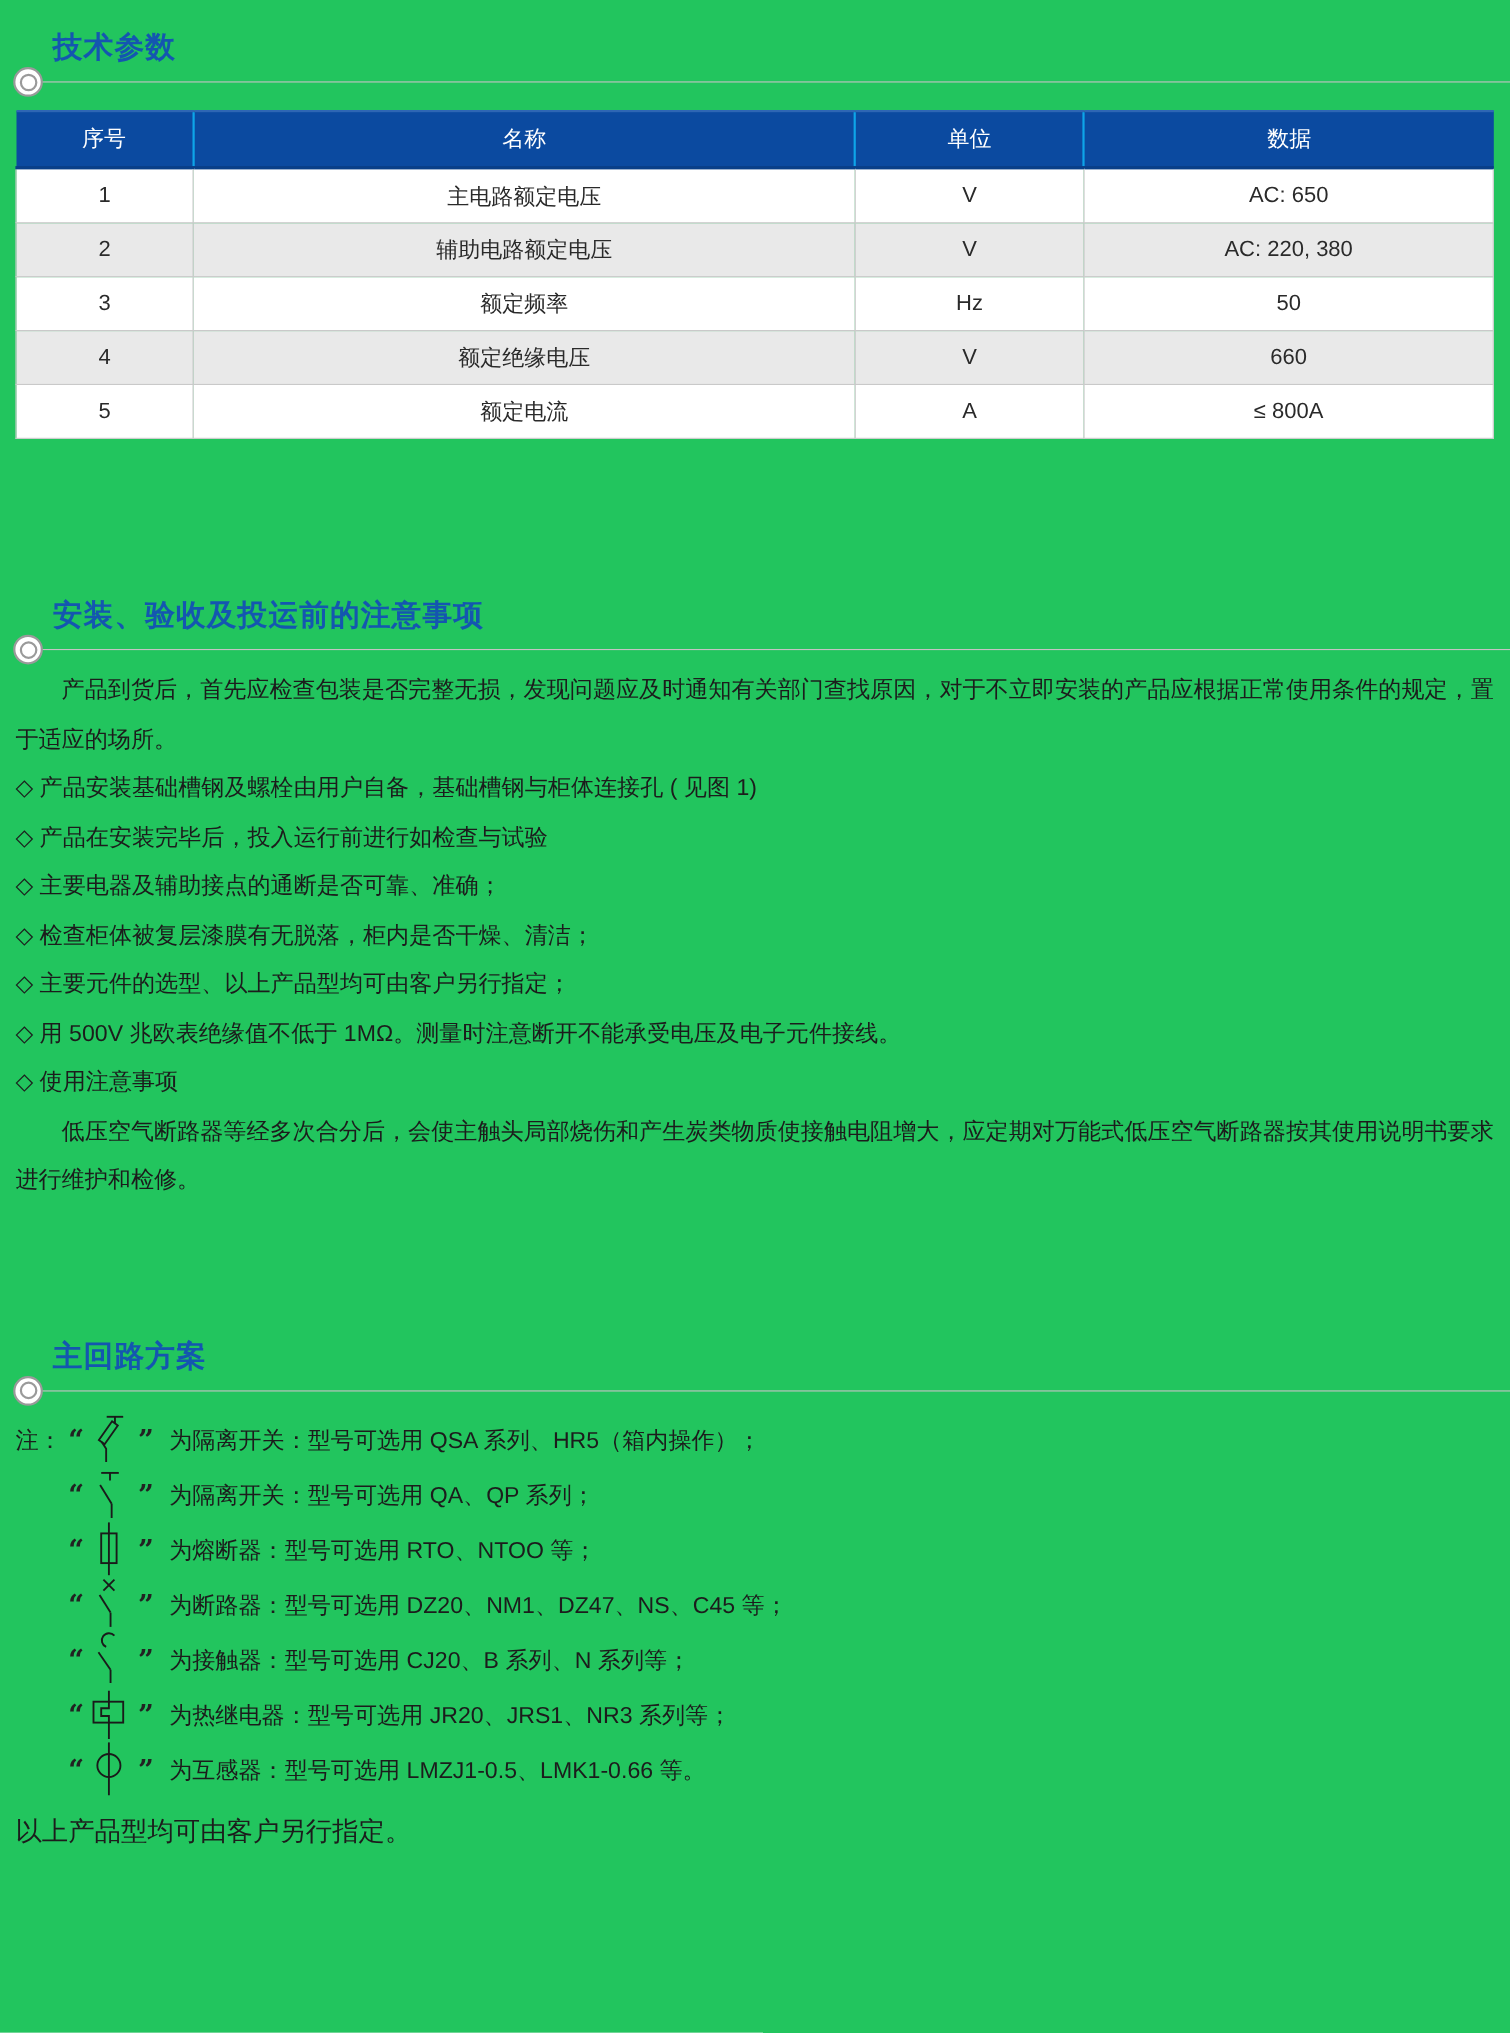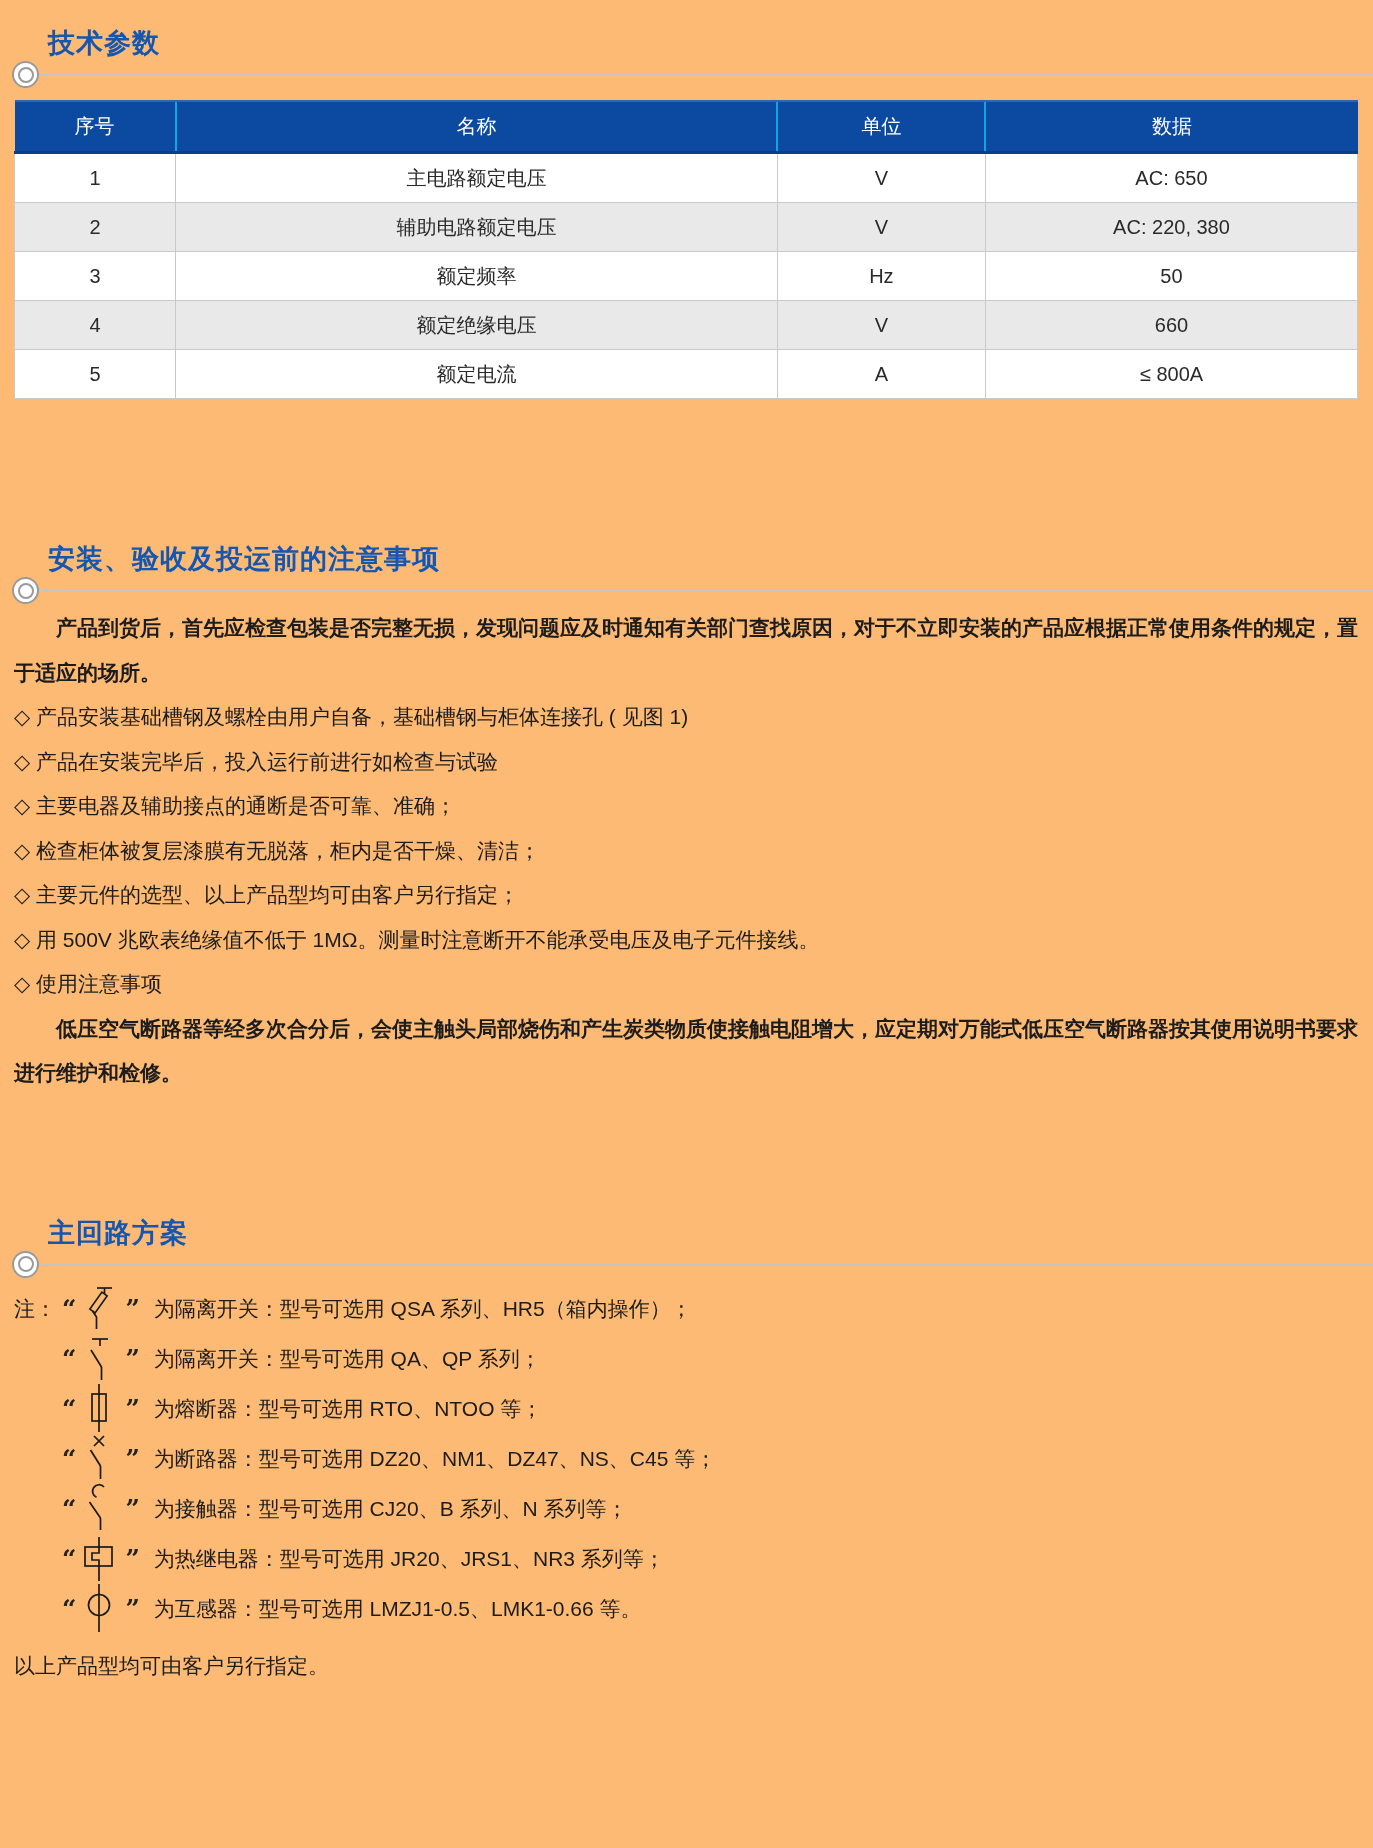--- a/index.html
+++ b/index.html
@@ -1,17 +1,17 @@
 <!DOCTYPE html>
 <html><head>
 <meta charset="utf-8">
 <style>
   html,body { margin:0; padding:0; background:#f2f2f2; }
   .page {
-    width:1373px; height:1848px; background:#fdba74;
+    width:1373px; height:1848px; background:#22c55e;
     box-sizing:border-box; padding:26px 15px 0 14px;
     position:relative; overflow:hidden;
     font-family:"Liberation Sans","DejaVu Sans",sans-serif;
     color:#1c1c1c;
   }
 
   
   .sec-title {
     color:#1456b0; font-size:27px; font-weight:bold;
     line-height:34px; padding-left:34px; letter-spacing:1px;
@@ -38,41 +38,41 @@
   table.params th:first-child { border-left:none; }
   table.params td {
     text-align:center; font-size:20px; color:#2a2a2a; height:46px;
     border:1px solid #c9c9c9; background:#ffffff;
   }
   table.params tr.alt td { background:#e9e9e9; }
 
   
   .sec-install { margin-top:143px; }
   .body-text { font-size:21px; line-height:44.5px; color:#1c1c1c; }
-  .para { text-indent:2em; margin:0;font-weight:bold; }
+  .para { text-indent:2em; margin:0; }
   .bullet { white-space:nowrap; }
 
   
   .sec-circuit { margin-top:120px; }
   .notes { margin-top:4px; }
   .note-row { display:flex; align-items:center; height:50px; font-size:21px; }
   .note-label { width:48px; flex:none; }
   .q {
     font-family:"DejaVu Serif","Liberation Serif",serif;
     font-size:25px; font-weight:bold; color:#222; flex:none; line-height:1;
   }
   .q-open { margin-right:3px; }
   .q-close { margin-left:6px; }
   .sym { width:40px; height:50px; flex:none; display:flex; align-items:center; justify-content:center; }
   .sym svg { overflow:visible; }
   .sym line, .sym polyline, .sym polygon, .sym rect, .sym circle, .sym path {
     stroke:#1a1a1a; stroke-width:1.7; fill:none;
   }
   .note-text { margin-left:14px; white-space:nowrap; }
-  .note-footer { margin-top:10px; font-size:21px; line-height:44px; }
+  .note-footer { margin-top:10px; font-size:24px; line-height:44px; }
 </style>
 </head>
 <body>
 
 <div class="page">
 
   <div class="sec">
     <div class="sec-title">技术参数</div>
     <div class="sec-rule">
       <span class="rule-line"></span>

